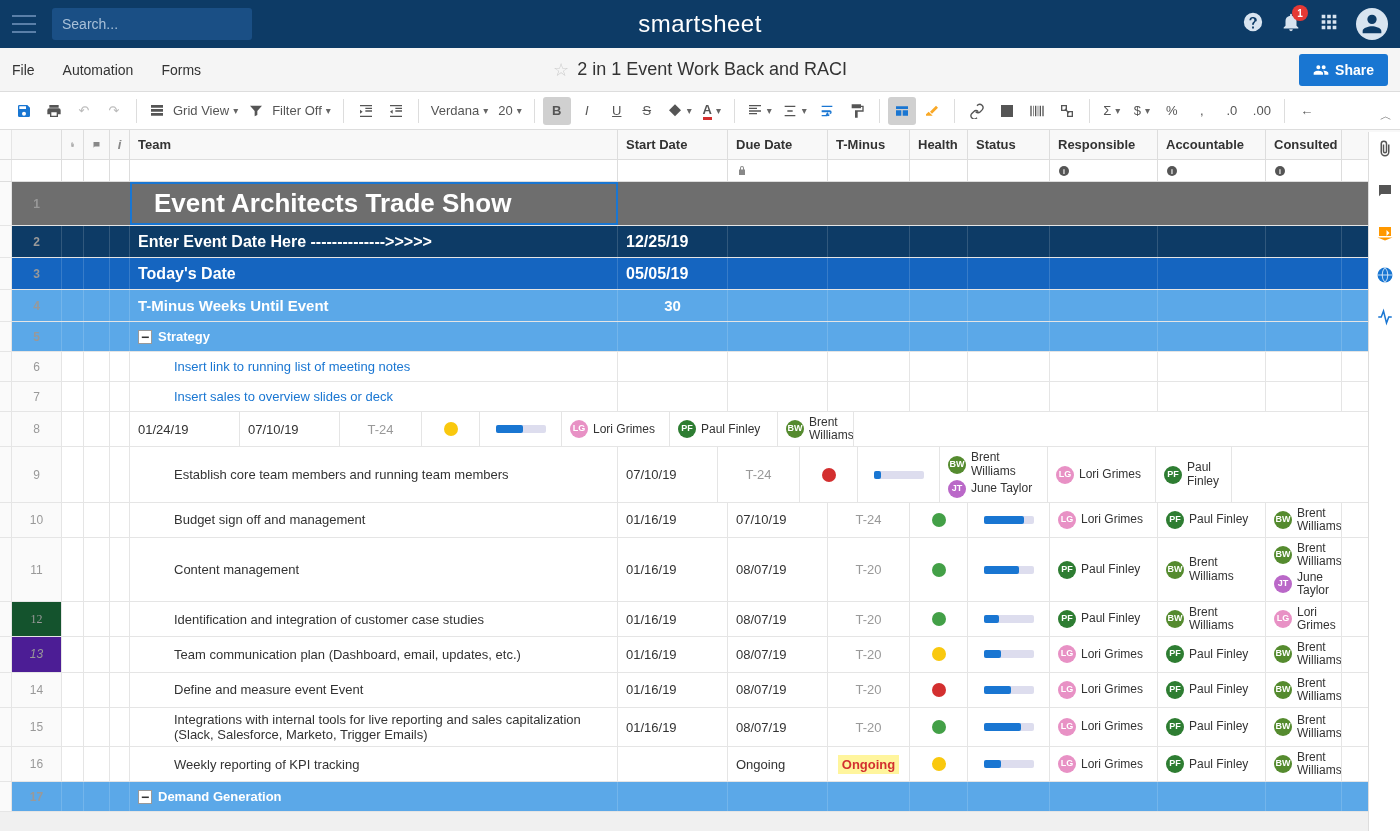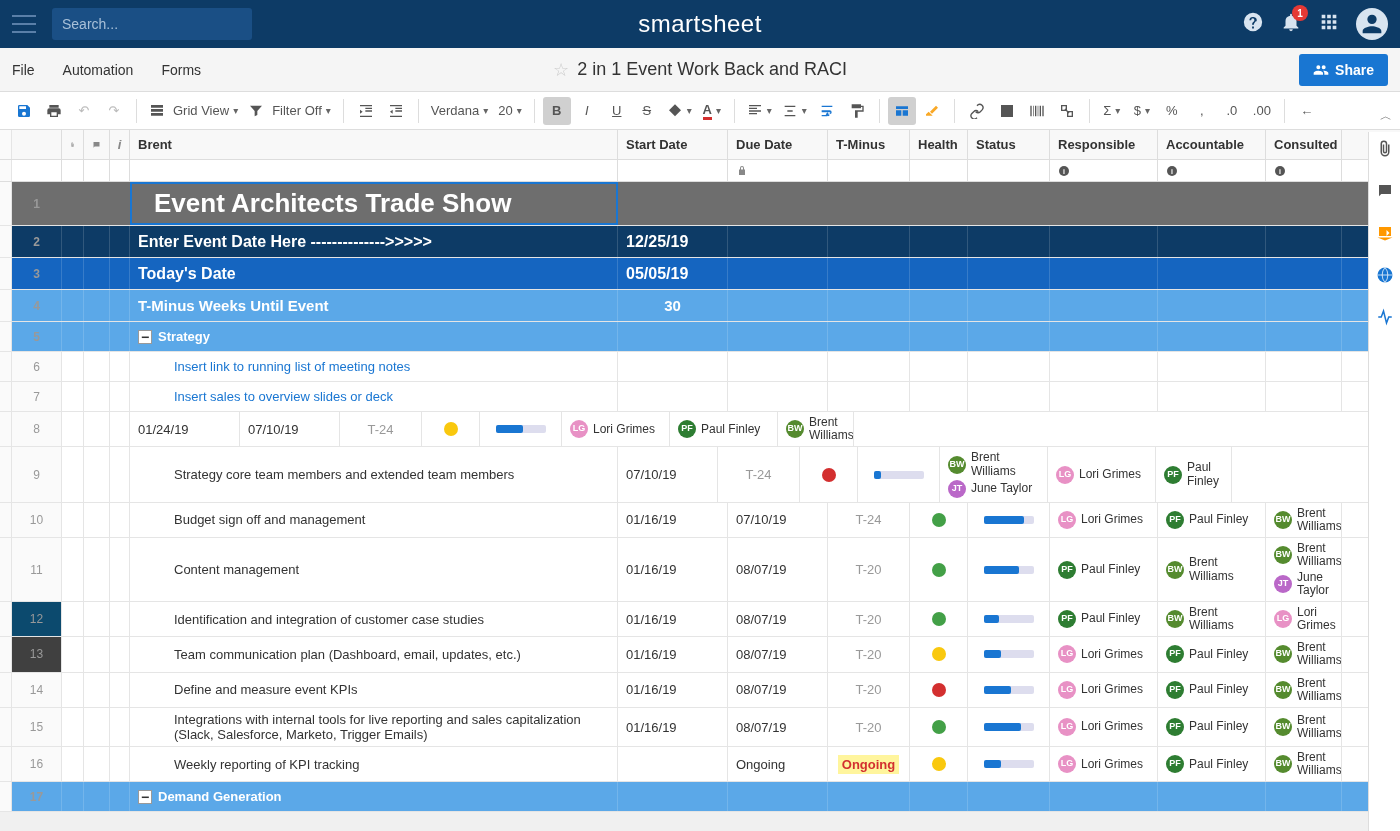--- a/index.html
+++ b/index.html
@@ -267,21 +267,21 @@
       <svg width="14" height="14" viewBox="0 0 24 24" fill="#888">
         <path d="M16 6v10a4 4 0 01-8 0V5a2.5 2.5 0 015 0v10a1 1 0 01-2 0V6H9v9a3 3 0 006 0V5a4.5 4.5 0 00-9 0v11a6 6 0 0012 0V6z"></path>
       </svg>
     </div>
   <div class="hcell col-comment">
       <svg width="14" height="14" viewBox="0 0 24 24" fill="#888">
         <path d="M4 4h16v12H7l-3 3z"></path>
       </svg>
     </div>
   <div class="hcell col-info" style="font-style:italic;color:#888">i</div>
-  <div class="hcell col-tasks">Brent</div>
+  <div class="hcell col-tasks">Team</div>
   <div class="hcell col-start">Start Date</div>
   <div class="hcell col-due">Due Date</div>
   <div class="hcell col-tminus">T-Minus</div>
   <div class="hcell col-health">Health</div>
   <div class="hcell col-status">Status</div>
   <div class="hcell col-resp">Responsible</div>
   <div class="hcell col-acc">Accountable</div>
   <div class="hcell col-cons">Consulted</div>
 </div>
 
@@ -477,21 +477,21 @@
           </div>
         </div>
       </div>
     </div>
     <div class="row">
     <div class="leftstrip"></div>
     <div class="cell col-row center rownum" style="background:#fafafa;">9</div>
     <div class="cell col-attach" style="background:#fff"></div>
     <div class="cell col-comment" style="background:#fff"></div>
     <div class="cell col-info" style="background:#fff"></div>
-    <div class="cell col-tasks " style="padding-left:44px">Strategy core team members and extended team members</div>
+    <div class="cell col-tasks " style="padding-left:44px">Establish core team members and running team members</div>
     <div class="cell col-due">07/10/19</div>
     <div class="cell col-tminus center">
         <span class="grey-txt">T-24</span>
       </div>
     <div class="cell col-health center">
         <span class="health-dot hd-red"></span>
       </div>
     <div class="cell col-status center">
         <div class="progress">
           <span style="width:15%"></span>
@@ -615,21 +615,21 @@
           </div>
           <div class="person">
             <span class="pdot pc-jt">JT</span>
             <span>June Taylor</span>
           </div>
         </div>
       </div>
     </div>
     <div class="row">
     <div class="leftstrip"></div>
-    <div class="cell col-row center rownum" style="background:#0c4a6e;">12</div>
+    <div class="cell col-row center rownum" style="background:#14532d;font-family:Liberation Serif, serif;">12</div>
     <div class="cell col-attach" style="background:#fff"></div>
     <div class="cell col-comment" style="background:#fff"></div>
     <div class="cell col-info" style="background:#fff"></div>
     <div class="cell col-tasks " style="padding-left:44px">Identification and integration of customer case studies</div>
     <div class="cell col-start ">01/16/19</div>
     <div class="cell col-due">08/07/19</div>
     <div class="cell col-tminus center">
         <span class="grey-txt">T-20</span>
       </div>
     <div class="cell col-health center">
@@ -660,21 +660,21 @@
         <div class="plist">
           <div class="person">
             <span class="pdot pc-lg">LG</span>
             <span>Lori Grimes</span>
           </div>
         </div>
       </div>
     </div>
     <div class="row">
     <div class="leftstrip"></div>
-    <div class="cell col-row center rownum" style="background:#404040;">13</div>
+    <div class="cell col-row center rownum" style="background:#4c1d95;font-style:italic;">13</div>
     <div class="cell col-attach" style="background:#fff"></div>
     <div class="cell col-comment" style="background:#fff"></div>
     <div class="cell col-info" style="background:#fff"></div>
     <div class="cell col-tasks " style="padding-left:44px">Team communication plan (Dashboard, email, updates, etc.)</div>
     <div class="cell col-start ">01/16/19</div>
     <div class="cell col-due">08/07/19</div>
     <div class="cell col-tminus center">
         <span class="grey-txt">T-20</span>
       </div>
     <div class="cell col-health center">
@@ -709,21 +709,21 @@
           </div>
         </div>
       </div>
     </div>
     <div class="row">
     <div class="leftstrip"></div>
     <div class="cell col-row center rownum" style="background:#fafafa;">14</div>
     <div class="cell col-attach" style="background:#fff"></div>
     <div class="cell col-comment" style="background:#fff"></div>
     <div class="cell col-info" style="background:#fff"></div>
-    <div class="cell col-tasks " style="padding-left:44px">Define and measure event KPIs</div>
+    <div class="cell col-tasks " style="padding-left:44px">Define and measure event Event</div>
     <div class="cell col-start ">01/16/19</div>
     <div class="cell col-due">08/07/19</div>
     <div class="cell col-tminus center">
         <span class="grey-txt">T-20</span>
       </div>
     <div class="cell col-health center">
         <span class="health-dot hd-red"></span>
       </div>
     <div class="cell col-status center">
         <div class="progress">

